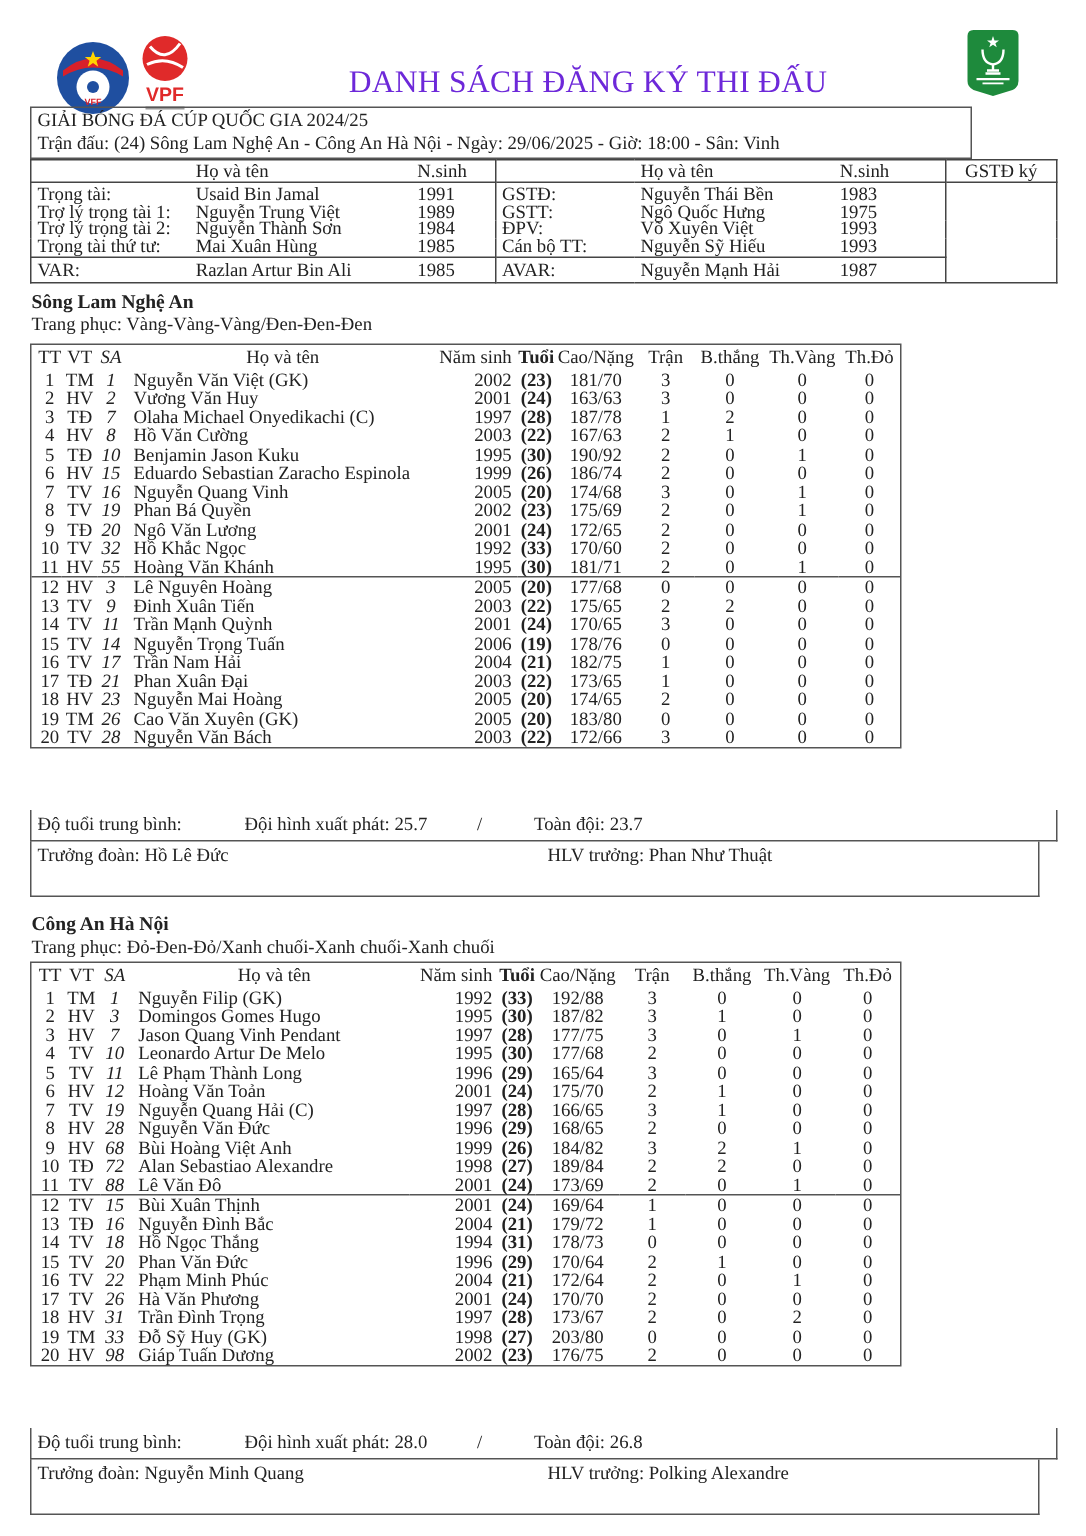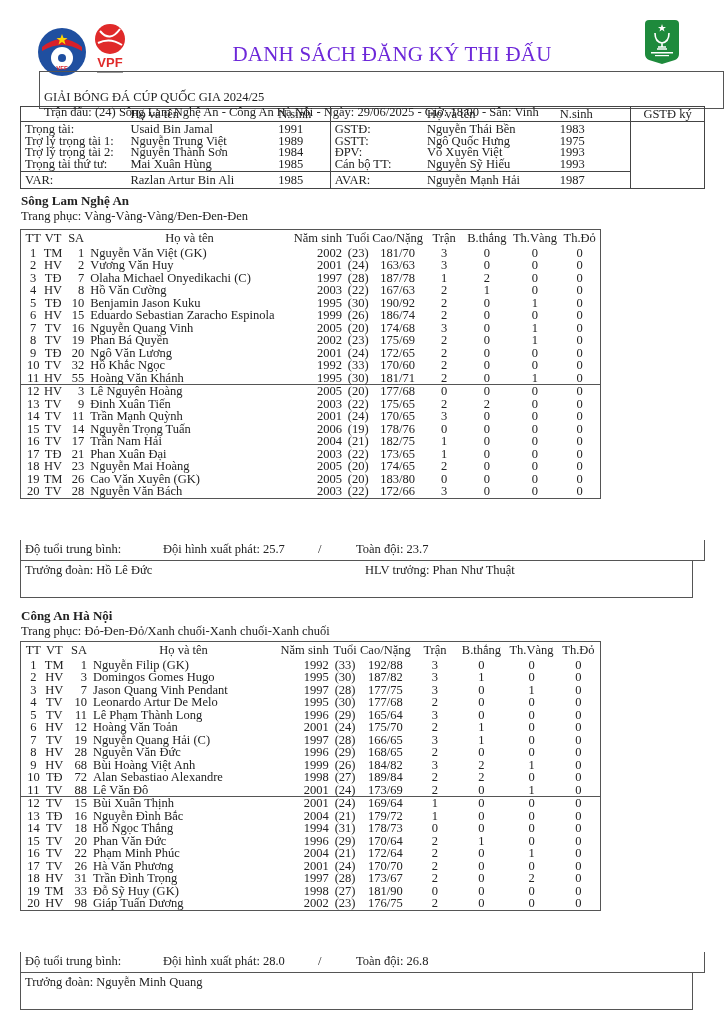--- a/index.html
+++ b/index.html
@@ -4,45 +4,45 @@
 <style>
   * { box-sizing: border-box; margin: 0; padding: 0; }
   html, body { width: 724px; height: 1024px; background: #fff; overflow: hidden; }
   body { font-family: "Liberation Serif", "DejaVu Serif", serif; color: #222; position: relative; }
 
   .logo-vff { position: absolute; left: 36px; top: 25px; width: 52px; height: 52px; }
   .logo-vpf { position: absolute; left: 92px; top: 21px; width: 36px; height: 58px; }
   .logo-cup { position: absolute; left: 641px; top: 18px; width: 42px; height: 46px; }
   .doc-title { position: absolute; left: 16px; width: 724px; top: 42px; text-align: center; font-size: 21px; letter-spacing: 0.2px; color: #6d28d9; padding-left: 28px; }
 
-  .match-box { position: absolute; left: 20px; top: 71px; width: 685px; height: 35px; border: 1px solid #555; padding: 18px 4px; font-size: 12.5px; line-height: 15px; margin-left: 19px; }
+  .match-box { position: absolute; left: 20px; top: 71px; width: 628px; height: 35px; border: 1px solid #555; padding: 1px 4px; font-size: 12.5px; line-height: 15px; }
 
   .ref-table { position: absolute; left: 20px; top: 106px; width: 685px; border-collapse: collapse; font-size: 12.5px; line-height: 11.5px; }
   .ref-table td { padding: 0 0 0 4px; vertical-align: top; white-space: nowrap; }
   .ref-table .hdr td { border-bottom: 1px solid #444; line-height: 13px; padding-top: 1px; }
   .bl { border-left: 1px solid #444; }
   .br { border-right: 1px solid #444; }
   .bt { border-top: 1px solid #444; }
   .bb { border-bottom: 1px solid #444; }
 
   .team-name { position: absolute; left: 21px; font-weight: bold; font-size: 13px; }
   .team-kit { position: absolute; left: 21px; font-size: 12.5px; }
 
   .roster { position: absolute; left: 20px; width: 581px; border: 1px solid #555; }
   .roster table { width: 100%; border-collapse: collapse; font-size: 12.5px; line-height: 12.5px; }
   .roster td { white-space: nowrap; padding: 0; }
   .roster thead td { padding-top: 2px; padding-bottom: 2px; }
   .roster tr.sep td { border-top: 1px solid #555; }
   .c-tt { width: 22px; text-align: center; padding-left: 4px !important; }
   .c-vt { width: 30px; text-align: center; }
-  .c-sa { width: 24px; text-align: right; }
+  .c-sa { width: 24px; text-align: center; font-style: italic; }
   .c-name { width: 225px; padding-left: 6px !important; }
   .c-name.h { text-align: center; }
   .c-year { width: 64px; text-align: right; padding-right: 4px !important; }
-  .c-age { width: 26px; text-align: center; }
+  .c-age { width: 26px; text-align: center; font-weight: bold; }
   .c-hw { width: 60px; text-align: center; }
   .c-tr { width: 60px; text-align: center; }
   .c-gl { width: 58px; text-align: center; }
   .c-yc { width: 56px; text-align: center; }
   .c-rc { width: 52px; text-align: center; }
 
   .stats-row { position: absolute; left: 20px; width: 685px; height: 21px; border: 1px solid #555; border-top: none; font-size: 12.5px; line-height: 19px; padding-left: 4px; white-space: nowrap; }
   .stats-row span { display: inline-block; }
   .staff-row { position: absolute; left: 20px; width: 673px; height: 37px; border: 1px solid #555; border-top: none; font-size: 12.5px; line-height: 19px; padding-left: 4px; }
   .staff-row .coach { position: absolute; left: 344px; top: 0; }
@@ -689,21 +689,21 @@
           <td class="c-yc">2</td>
           <td class="c-rc">0</td>
         </tr>
         <tr>
           <td class="c-tt">19</td>
           <td class="c-vt">TM</td>
           <td class="c-sa">33</td>
           <td class="c-name">Đỗ Sỹ Huy (GK)</td>
           <td class="c-year">1998</td>
           <td class="c-age">(27)</td>
-          <td class="c-hw">181/90</td>
+          <td class="c-hw">203/80</td>
           <td class="c-tr">0</td>
           <td class="c-gl">0</td>
           <td class="c-yc">0</td>
           <td class="c-rc">0</td>
         </tr>
         <tr>
           <td class="c-tt">20</td>
           <td class="c-vt">HV</td>
           <td class="c-sa">98</td>
           <td class="c-name">Giáp Tuấn Dương</td>
@@ -716,13 +716,14 @@
           <td class="c-rc">0</td>
         </tr>
       </tbody>
   </table>
 </div>
 <div class="stats-row" style="top:952px">
   <span style="width:138px">Độ tuổi trung bình:</span><span style="width:155px">Đội hình xuất phát: 28.0</span><span style="width:38px">/</span><span>Toàn đội: 26.8</span>
 </div>
 <div class="staff-row" style="top:973px">
   <span>Trưởng đoàn: Nguyễn Minh Quang</span>
+  <span class="coach">HLV trưởng: Polking Alexandre</span>
 </div>
 
 </body></html>

